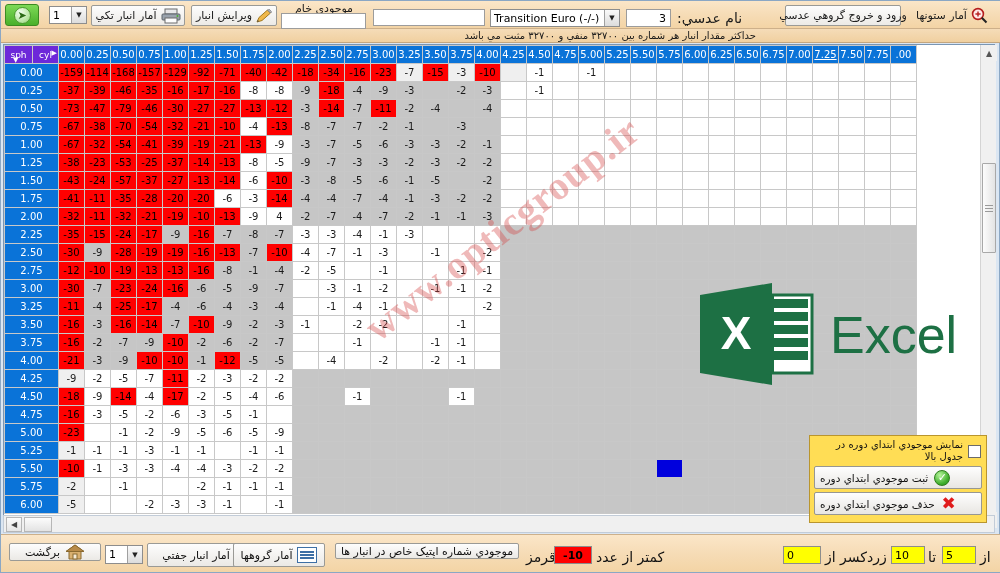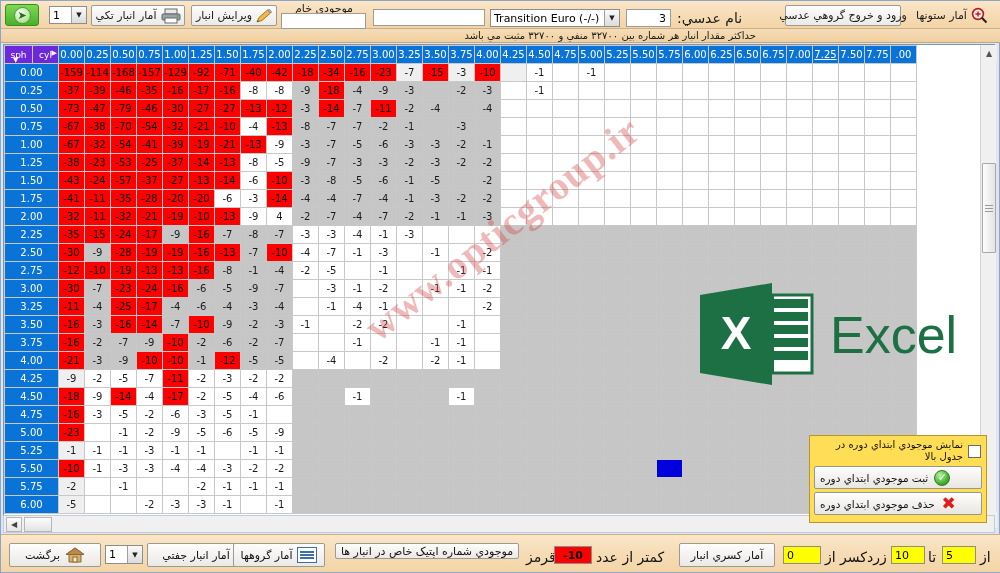--- a/index.html
+++ b/index.html
@@ -1416,21 +1416,21 @@
     <div class="arr" style="position:absolute;bottom:0;">▼</div>
   </div>
 
   <div class="hscroll">
     <div class="arr" style="left:2px;">◀</div>
     <div class="arr" style="left:20px; width:28px; background:linear-gradient(to bottom,#fcfcfc,#e3e3e3);"></div>
   </div>
 
   <div class="bottombar">
 
-    <div class="bb-btn" style="left:8px; top:8px; width:92px; height:24px;">
+    <div class="bb-btn" style="left:8px; top:8px; width:92px; height:18px;">
       <span class="home-ico">
         <svg viewBox="0 0 20 17" width="20" height="17">
           <polygon points="10,1 19,7.5 16,7.5 16,15 4,15 4,7.5 1,7.5" fill="#d9b070" stroke="#8a6a30"></polygon>
           <polygon points="10,1 19,7.5 14,7.5 5,7.5 1,7.5" fill="#b98b48" stroke="#8a6a30"></polygon>
           <rect x="8" y="10" width="4" height="5" fill="#f4ead6" stroke="#8a6a30"></rect>
         </svg>
       </span>
       <span>برگشت</span>
     </div>
 
@@ -1457,23 +1457,20 @@
     </div>
 
     <div class="bb-text" style="left:525px; top:14px;">قرمز</div>
 
     <div class="redfield" style="left:553px; top:11px; width:38px; height:18px;">
       <span>-10</span>
     </div>
 
     <div class="bb-text" style="left:595px; top:14px;">كمتر از عدد</div>
 
-    <div class="bb-btn" style="left:678px; top:8px; width:96px; height:24px;">
-      <span>آمار كسري انبار</span>
-    </div>
 
     <div class="yellowfield" style="left:782px; top:11px; width:38px; height:18px;">
       <span>0</span>
     </div>
 
     <div class="bb-text" style="left:824px; top:14px;">كسر از</div>
 
     <div class="bb-text" style="left:866px; top:14px;">زرد</div>
 
     <div class="yellowfield" style="left:890px; top:11px; width:34px; height:18px;">

